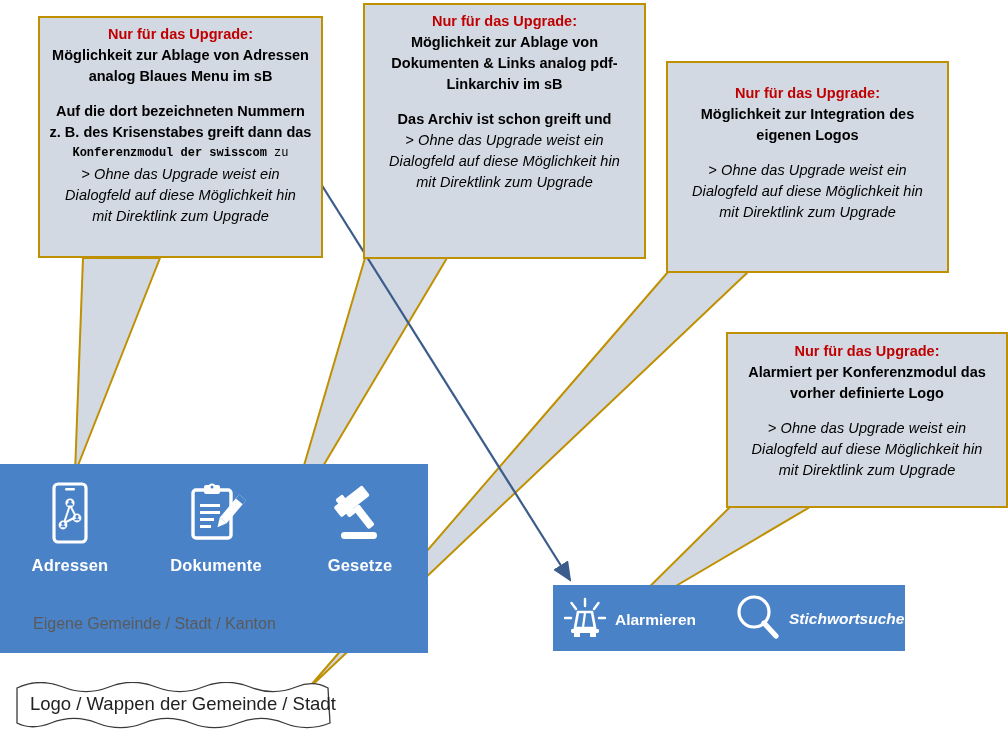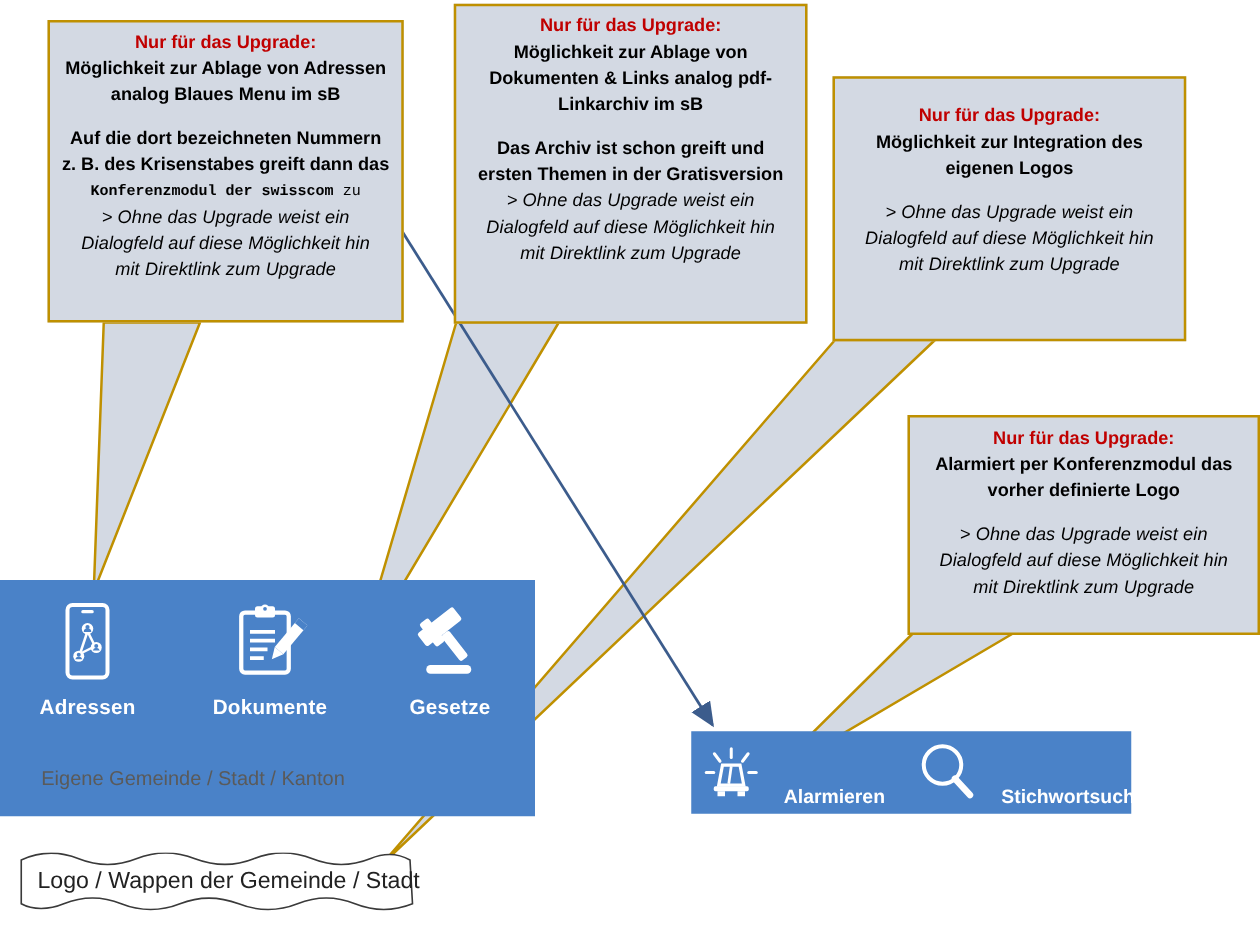--- a/index.html
+++ b/index.html
@@ -92,32 +92,32 @@
   .panel-caption {
     position: absolute;
     font-size: 16px;
     color: #5a5a5a;
     font-weight: normal;
     white-space: nowrap;
   }
   .inline-item {
     position: absolute;
     display: flex;
-    align-items: flex-end;
+    align-items: center;
     color: #ffffff;
-    gap: 12px;
   }
   .inline-label {
     font-size: 15.5px;
     font-weight: bold;
     color: #ffffff;
     margin-left: 6px;
     white-space: nowrap;
   }
   .inline-label.ital {
+    font-style: italic;
     font-weight: bold;
   }
   
   #logobox {
     position: absolute;
     left: 14px;
     top: 682px;
     width: 320px;
     height: 47px;
   }
@@ -170,21 +170,20 @@
   </div>
 
   <div class="callout" id="c2" style="left:363px; top:3px; width:283px; height:256px;">
     <div class="body">
       <span class="ln red">Nur für das Upgrade:</span>
       <span class="ln">Möglichkeit zur Ablage von</span>
       <span class="ln">Dokumenten &amp; Links analog pdf-</span>
       <span class="ln">Linkarchiv im sB</span>
       <span class="ln gap"></span>
       <span class="ln">Das Archiv ist schon greift und</span>
-      <span class="ln">ersten Themen in der Gratisversion</span>
       <span class="ln ital">&gt; Ohne das Upgrade weist ein</span>
       <span class="ln ital">Dialogfeld auf diese Möglichkeit hin</span>
       <span class="ln ital">mit Direktlink zum Upgrade</span>
     </div>
   </div>
 
   <div class="callout" id="c3" style="left:666px; top:61px; width:283px; height:212px;">
     <div class="body" style="padding-top:20px;">
       <span class="ln red">Nur für das Upgrade:</span>
       <span class="ln">Möglichkeit zur Integration des</span>

